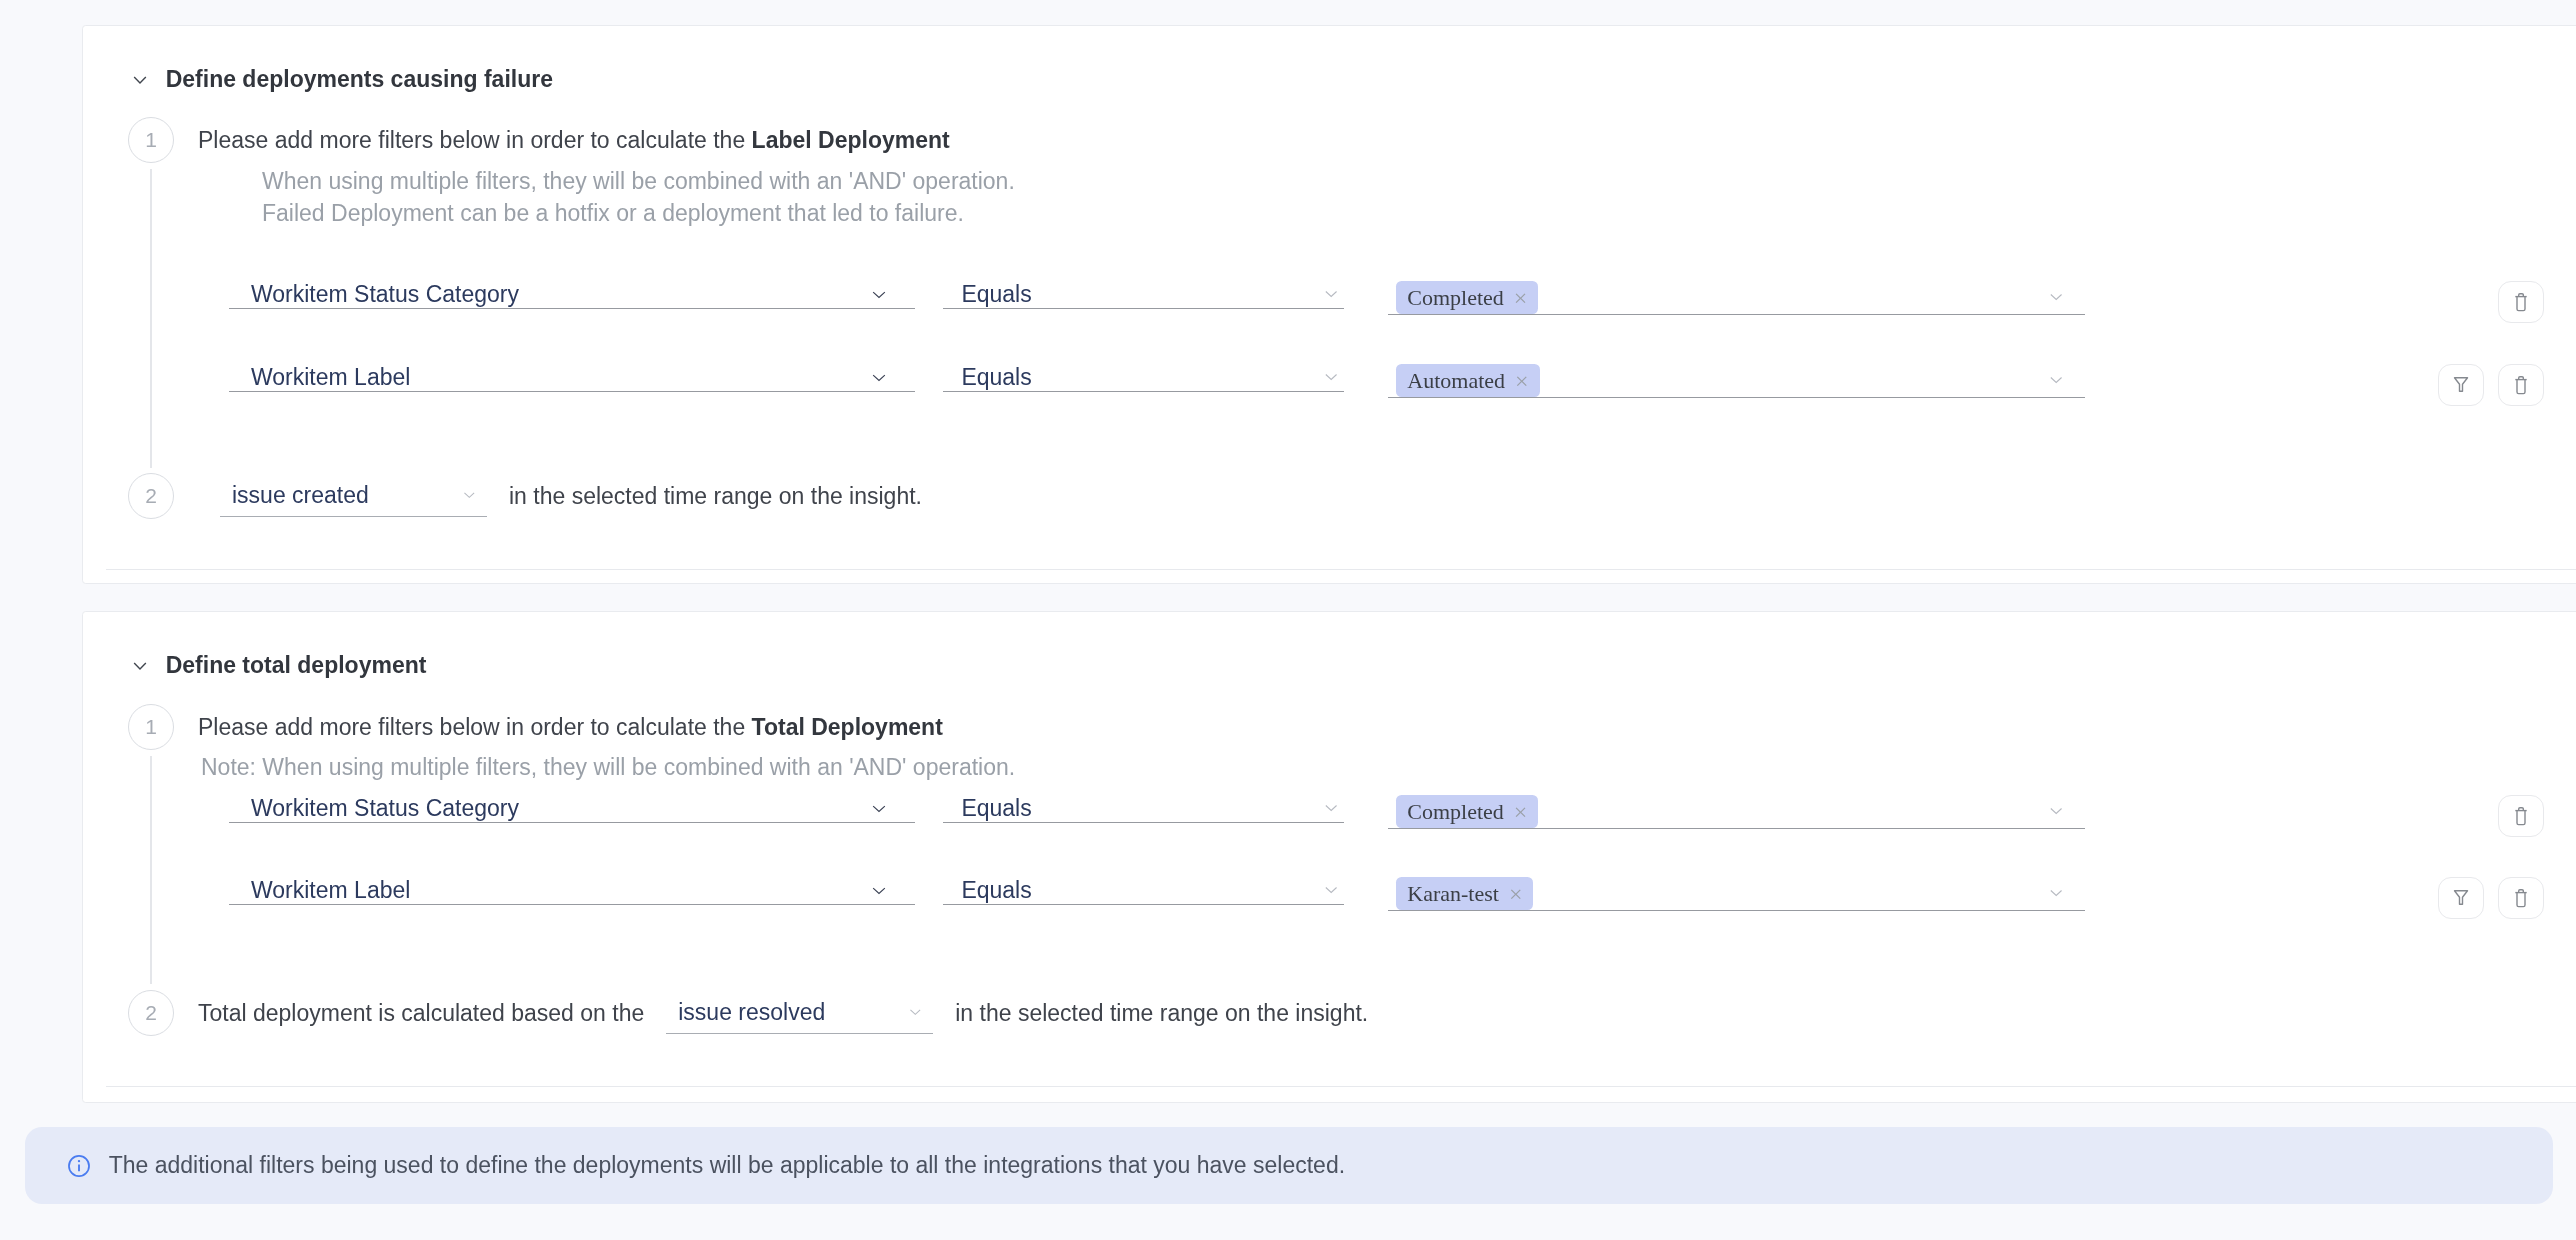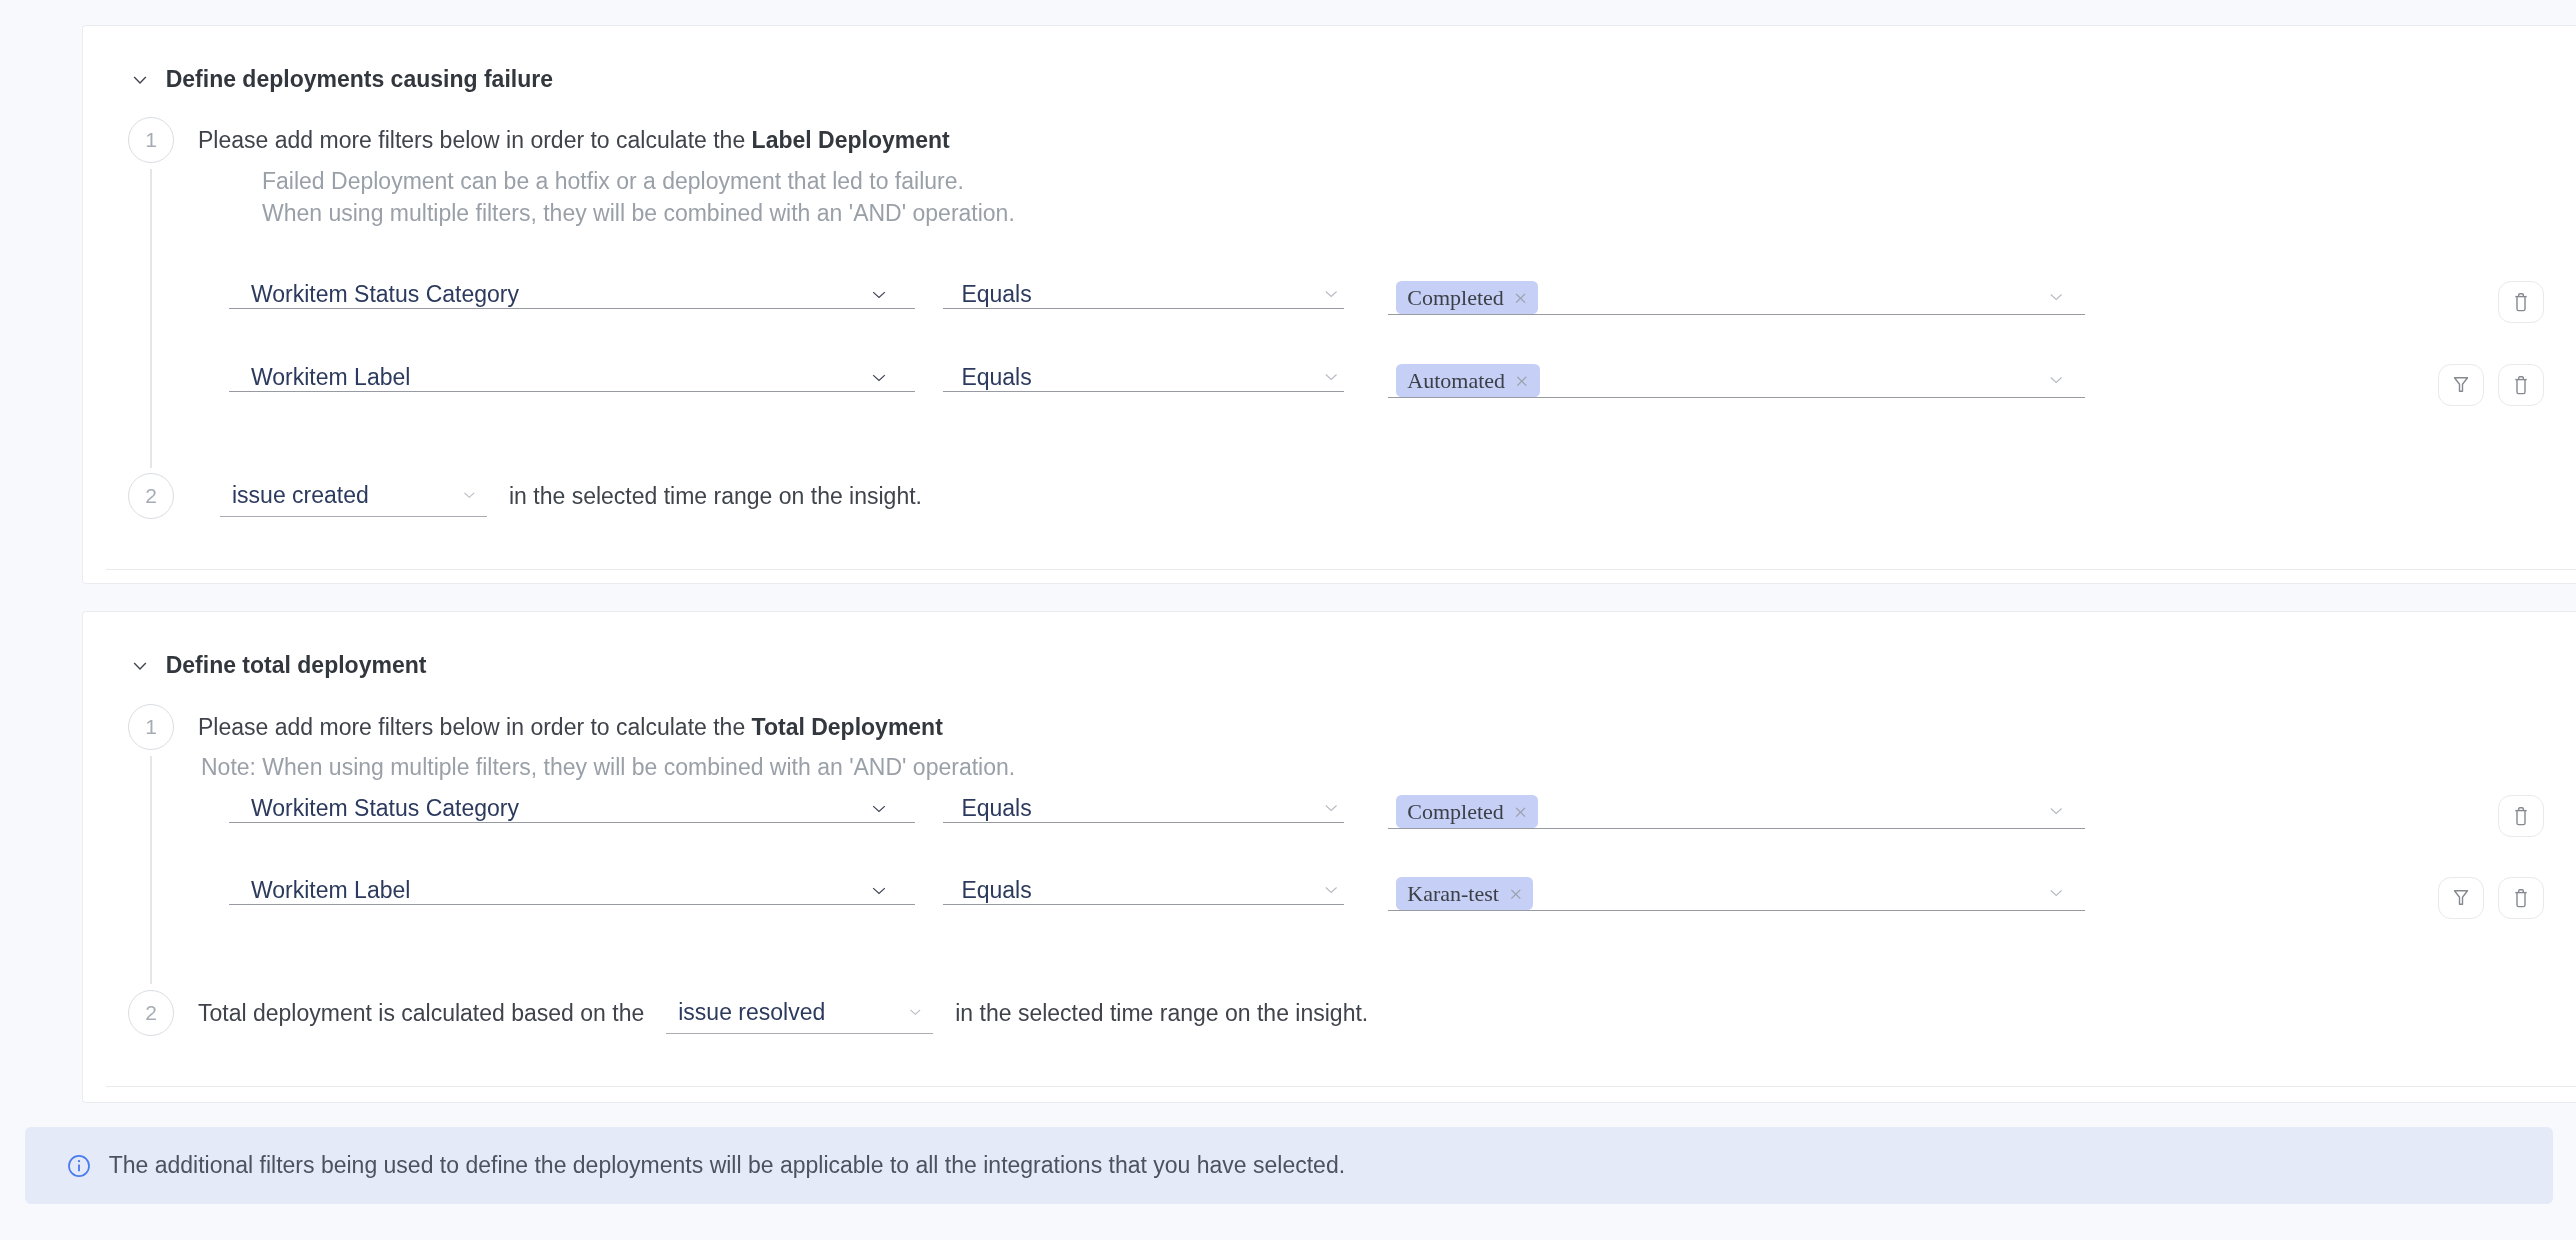--- a/index.html
+++ b/index.html
@@ -58,21 +58,21 @@
   .step2-row{position:absolute;left:115px;height:42px;display:flex;align-items:center;color:#3f434b}
   .inline-select{
     width:267px;height:42px;box-sizing:border-box;margin:0 22px;cursor:pointer;
     border-bottom:0.9px solid #a9adb3;display:flex;align-items:center;
     justify-content:space-between;padding:0 9.2px 0 12px;
   }
   .divider{position:absolute;left:23px;right:23px;border-top:0.9px solid #e7e9ed}
 
   .banner{
     position:absolute;left:25px;top:1127px;width:2528px;height:77px;box-sizing:border-box;
-    background:var(--banner-bg,#e5eaf8);border-radius:6px;
+    background:var(--banner-bg,#e5eaf8);border-radius:17px;
     display:flex;align-items:center;gap:15.7px;padding-left:40px;
     color:#4b5260;
   }
   svg{display:block}
 </style>
 </head>
 <body>
 
 <section class="card" id="card1">
   <div class="section-header">
@@ -83,22 +83,22 @@
     </span>
     <span class="section-title">Define deployments causing failure</span>
   </div>
 
   <div class="step-circle" style="top:91px">1</div>
   <div class="connector" style="top:143px;height:299px"></div>
 
   <div class="step1-text" style="top:100px"><span>Please add more filters below in order to calculate the </span><b>Label Deployment</b></div>
 
   <div class="note-block" style="top:139px">
+    <div class="note-indent">When using multiple filters, they will be combined with an 'AND' operation.</div>
     <div class="note-indent">Failed Deployment can be a hotfix or a deployment that led to failure.</div>
-    <div class="note-indent">When using multiple filters, they will be combined with an 'AND' operation.</div>
   </div>
 
   <div class="filter-row" style="top:255px">
     <div class="sel sel-field">
       <span class="sel-label">Workitem Status Category</span>
       <span>
         <svg width="20" height="20" viewBox="0 0 24 24" fill="none">
             <polyline points="5,8.5 12,15 19,8.5" stroke="#3a4154" stroke-width="1.4"></polyline>
           </svg>
       </span>

